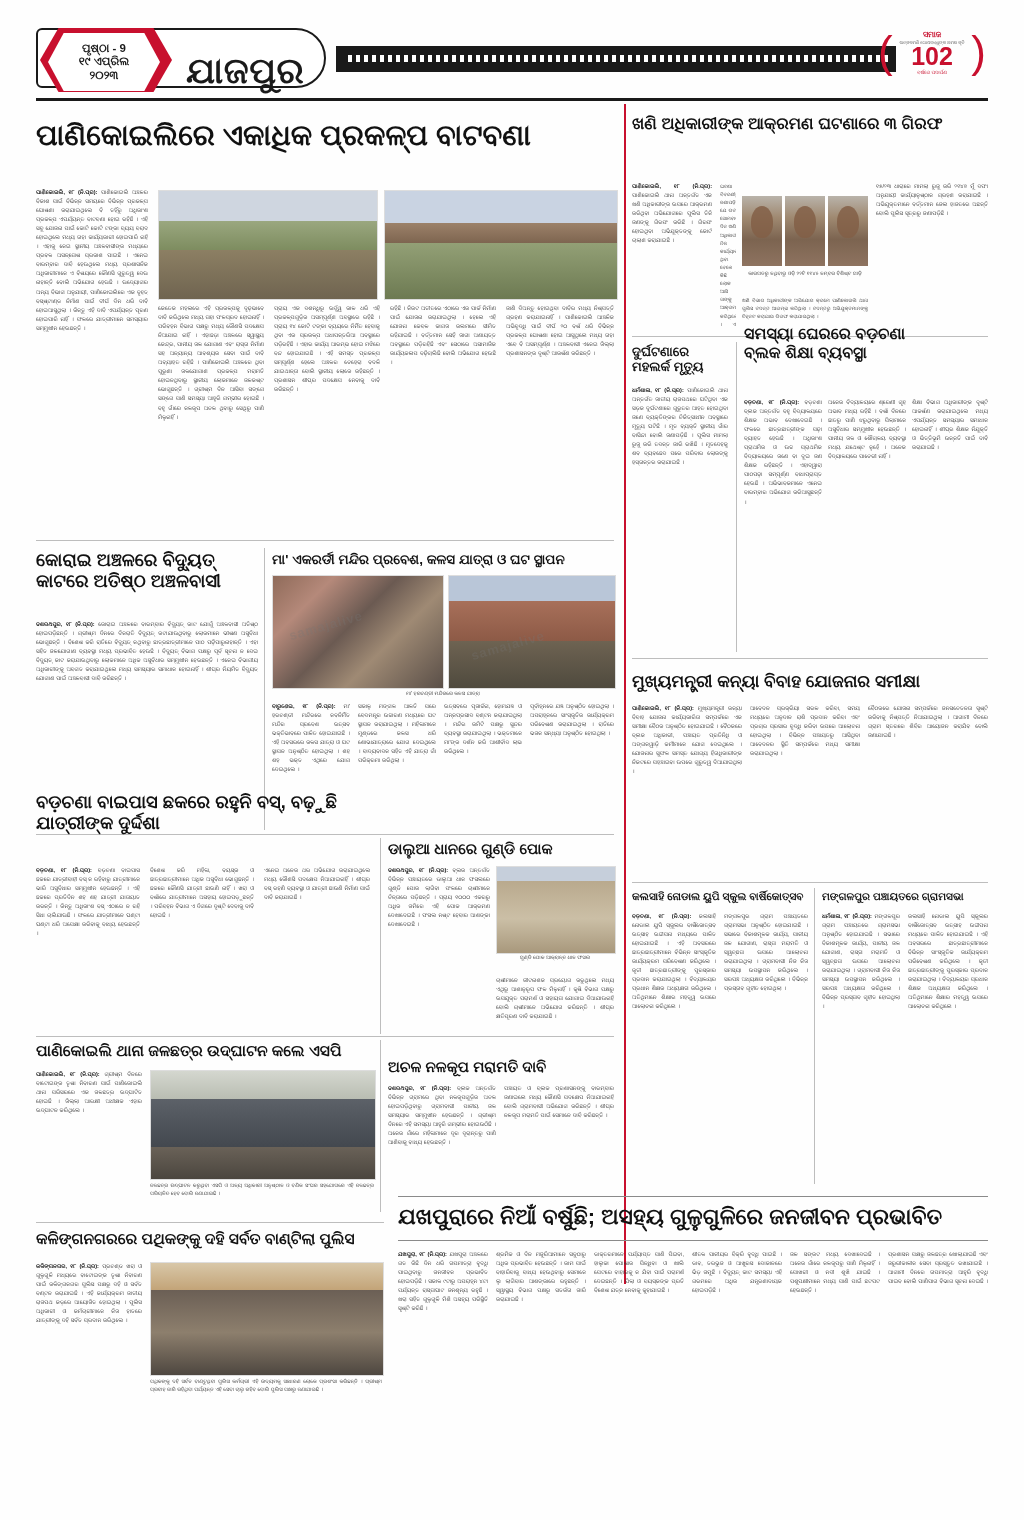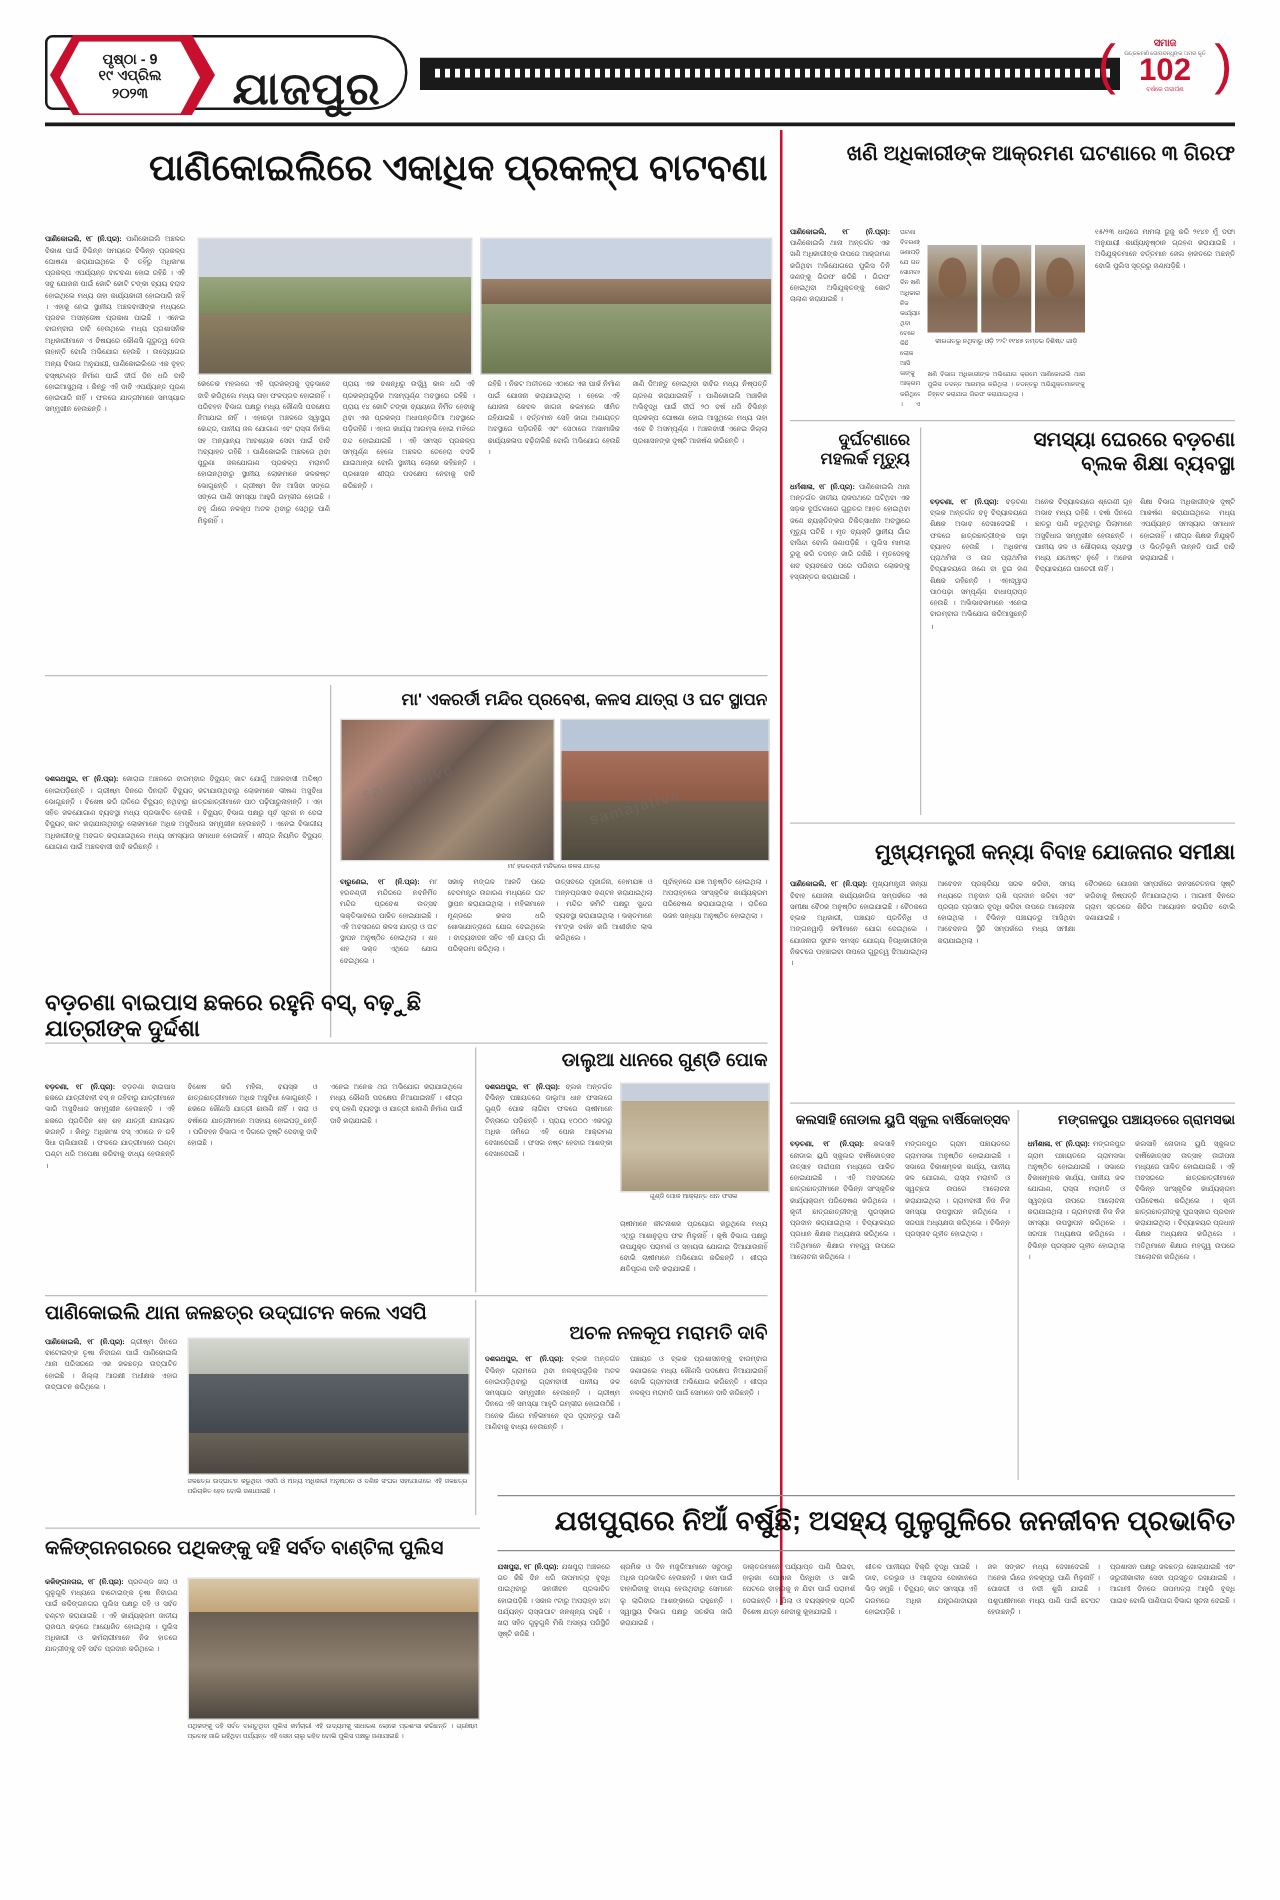--- a/index.html
+++ b/index.html
@@ -124,21 +124,21 @@
   
   .rule-thick { position:absolute; background:#1a1a1a; }
   .rule-thin  { position:absolute; background:#8a8a8a; }
   .rule-red   { position:absolute; background:#c8102e; }
 
   
   .hl {
     font-weight: bold;
     color: #111;
     line-height: 1.18;
-    text-align: right;
+    text-align: left;
     position: absolute;
   }
   .hl.left { text-align: left; }
   .body {
     position: absolute;
     color: #2a2a2a;
     text-align: justify;
     overflow: hidden;
   }
   .col {
@@ -264,20 +264,24 @@
   </div>
   <div class="body col" style="left:390px; top:304px; width:106px; height:228px;">
     <span>ରହିଛି । ନିକଟ ଅତୀତରେ ଏଠାରେ ଏକ ପାର୍କ ନିର୍ମାଣ ପାଇଁ ଯୋଜନା କରାଯାଇଥିଲା । ହେଲେ ଏହି ଯୋଜନା କେବଳ କାଗଜ କଲମରେ ସୀମିତ ରହିଯାଇଛି । ବର୍ତ୍ତମାନ ସେହି ଜାଗା ଅଣାୟତ୍ତ ଅବସ୍ଥାରେ ପଡ଼ିରହିଛି ଏବଂ ସେଠାରେ ଅସାମାଜିକ କାର୍ଯ୍ୟକଳାପ ବଢ଼ିଚାଲିଛି ବୋଲି ଅଭିଯୋଗ ହେଉଛି ।</span>
   </div>
   <div class="body col" style="left:506px; top:304px; width:108px; height:228px;">
     <span>ଜାଣି ଦିଅନ୍ତୁ ହୋଇଥିବା ଦାବିର ମଧ୍ୟ ନିଷ୍ପତ୍ତି ଗ୍ରହଣ କରାଯାଇନାହିଁ । ପାଣିକୋଇଲି ଆଞ୍ଚଳିକ ଅଭିବୃଦ୍ଧି ପାଇଁ ଦୀର୍ଘ ୨୦ ବର୍ଷ ଧରି ବିଭିନ୍ନ ପ୍ରକଳ୍ପ ଘୋଷଣା ହୋଇ ଆସୁଥିଲେ ମଧ୍ୟ ତାହା ଏବେ ବି ଅସମ୍ପୂର୍ଣ୍ଣ । ଅଞ୍ଚଳବାସୀ ଏନେଇ ଜିଲ୍ଲା ପ୍ରଶାସନଙ୍କ ଦୃଷ୍ଟି ଆକର୍ଷଣ କରିଛନ୍ତି ।</span>
   </div>
 
   <div class="hline" style="left:36px; top:540px; width:578px;"></div>
 
+  <div class="hl" style="left:36px; top:550px; width:222px; font-size:18px;">
+    <span>କୋରାଇ ଅଞ୍ଚଳରେ ବିଦ୍ୟୁତ୍</span><br>
+    <span>କାଟରେ ଅତିଷ୍ଠ ଅଞ୍ଚଳବାସୀ</span>
+  </div>
   <div class="body col" style="left:36px; top:620px; width:222px; height:210px;">
     <span class="lead">ଦଶରଥପୁର, ୧୮ (ନି.ପ୍ର):</span>
     <span>କୋରାଇ ଅଞ୍ଚଳରେ ବାରମ୍ବାର ବିଦ୍ୟୁତ୍ କାଟ ଯୋଗୁଁ ଅଞ୍ଚଳବାସୀ ଅତିଷ୍ଠ ହୋଇପଡ଼ିଛନ୍ତି । ଗ୍ରୀଷ୍ମ ଦିନରେ ଦିନରାତି ବିଦ୍ୟୁତ୍ କଟାଯାଉଥିବାରୁ ଲୋକମାନେ ଭୀଷଣ ଅସୁବିଧା ଭୋଗୁଛନ୍ତି । ବିଶେଷ କରି ରାତିରେ ବିଦ୍ୟୁତ୍ ନଥିବାରୁ ଛାତ୍ରଛାତ୍ରୀମାନେ ପାଠ ପଢ଼ିପାରୁନାହାନ୍ତି । ଏହା ସହିତ ଜଳଯୋଗାଣ ବ୍ୟବସ୍ଥା ମଧ୍ୟ ପ୍ରଭାବିତ ହେଉଛି । ବିଦ୍ୟୁତ୍ ବିଭାଗ ପକ୍ଷରୁ ପୂର୍ବ ସୂଚନା ନ ଦେଇ ବିଦ୍ୟୁତ୍ କାଟ କରାଯାଉଥିବାରୁ ଲୋକମାନେ ଅଧିକ ଅସୁବିଧାର ସମ୍ମୁଖୀନ ହେଉଛନ୍ତି । ଏନେଇ ବିଭାଗୀୟ ଅଧିକାରୀଙ୍କୁ ଅବଗତ କରାଯାଇଥିଲେ ମଧ୍ୟ ସମସ୍ୟାର ସମାଧାନ ହୋଇନାହିଁ । ଶୀଘ୍ର ନିୟମିତ ବିଦ୍ୟୁତ୍ ଯୋଗାଣ ପାଇଁ ଅଞ୍ଚଳବାସୀ ଦାବି କରିଛନ୍ତି ।</span>
   </div>
 
   <div class="vline" style="left:264px; top:548px; height:282px;"></div>
 
   <div class="hl" style="left:272px; top:552px; width:342px; font-size:13.5px;">ମା' ଏକରର୍ଡୀ ମନ୍ଦିର ପ୍ରବେଶ, କଳସ ଯାତ୍ରା ଓ ଘଟ ସ୍ଥାପନ</div>
   <div class="photo ph-crowd" style="left:272px; top:575px; width:170px; height:112px;"></div>
   <div class="photo ph-temple" style="left:448px; top:575px; width:166px; height:112px;"></div>
@@ -389,21 +393,21 @@
     <span>ଦୁର୍ଘଟଣାରେ</span><br>
     <span>ମହଲର୍କ ମୃତ୍ୟୁ</span>
   </div>
   <div class="body col" style="left:632px; top:386px; width:96px; height:262px;">
     <span class="lead">ଧର୍ମଶାଳା, ୧୮ (ନି.ପ୍ର):</span>
     <span>ପାଣିକୋଇଲି ଥାନା ଅନ୍ତର୍ଗତ ଜାତୀୟ ରାଜପଥରେ ଘଟିଥିବା ଏକ ସଡ଼କ ଦୁର୍ଘଟଣାରେ ଗୁରୁତର ଆହତ ହୋଇଥିବା ଜଣେ ବ୍ୟକ୍ତିଙ୍କର ଚିକିତ୍ସାଧୀନ ଅବସ୍ଥାରେ ମୃତ୍ୟୁ ଘଟିଛି । ମୃତ ବ୍ୟକ୍ତି ସ୍ଥାନୀୟ ଗାଁର ବାସିନ୍ଦା ବୋଲି ଜଣାପଡ଼ିଛି । ପୁଲିସ ମାମଲା ରୁଜୁ କରି ତଦନ୍ତ ଜାରି ରଖିଛି । ମୃତଦେହକୁ ଶବ ବ୍ୟବଛେଦ ପରେ ପରିବାର ଲୋକଙ୍କୁ ହସ୍ତାନ୍ତର କରାଯାଇଛି ।</span>
   </div>
 
   <div class="vline" style="left:736px; top:342px; height:310px;"></div>
 
-  <div class="hl" style="left:744px; top:344px; width:244px; font-size:16px;">
+  <div class="hl" style="left:744px; top:325px; width:244px; font-size:16px;">
     <span>ସମସ୍ୟା ଘେରରେ ବଡ଼ଚଣା</span><br>
     <span>ବ୍ଲକ ଶିକ୍ଷା ବ୍ୟବସ୍ଥା</span>
   </div>
   <div class="body col" style="left:744px; top:398px; width:78px; height:250px;">
     <span class="lead">ବଡ଼ଚଣା, ୧୮ (ନି.ପ୍ର):</span>
     <span>ବଡ଼ଚଣା ବ୍ଲକ ଅନ୍ତର୍ଗତ ବହୁ ବିଦ୍ୟାଳୟରେ ଶିକ୍ଷକ ଅଭାବ ଦେଖାଦେଇଛି । ଫଳରେ ଛାତ୍ରଛାତ୍ରୀଙ୍କ ପଢ଼ା ବ୍ୟାହତ ହେଉଛି । ଅଧିକାଂଶ ପ୍ରାଥମିକ ଓ ଉଚ୍ଚ ପ୍ରାଥମିକ ବିଦ୍ୟାଳୟରେ ଜଣେ ବା ଦୁଇ ଜଣ ଶିକ୍ଷକ ରହିଛନ୍ତି । ଏହାଦ୍ୱାରା ପାଠପଢ଼ା ସମ୍ପୂର୍ଣ୍ଣ ବାଧାପ୍ରାପ୍ତ ହେଉଛି । ଅଭିଭାବକମାନେ ଏନେଇ ବାରମ୍ବାର ଅଭିଯୋଗ କରିଆସୁଛନ୍ତି ।</span>
   </div>
   <div class="body col" style="left:828px; top:398px; width:78px; height:250px;">
     <span>ଅନେକ ବିଦ୍ୟାଳୟରେ ଶ୍ରେଣୀ ଗୃହ ଅଭାବ ମଧ୍ୟ ରହିଛି । ବର୍ଷା ଦିନରେ ଛାତରୁ ପାଣି ଝରୁଥିବାରୁ ପିଲାମାନେ ଅସୁବିଧାର ସମ୍ମୁଖୀନ ହେଉଛନ୍ତି । ପାନୀୟ ଜଳ ଓ ଶୌଚାଳୟ ବ୍ୟବସ୍ଥା ମଧ୍ୟ ଯଥେଷ୍ଟ ନୁହେଁ । ଅନେକ ବିଦ୍ୟାଳୟରେ ପାଚେରୀ ନାହିଁ ।</span>
   </div>

